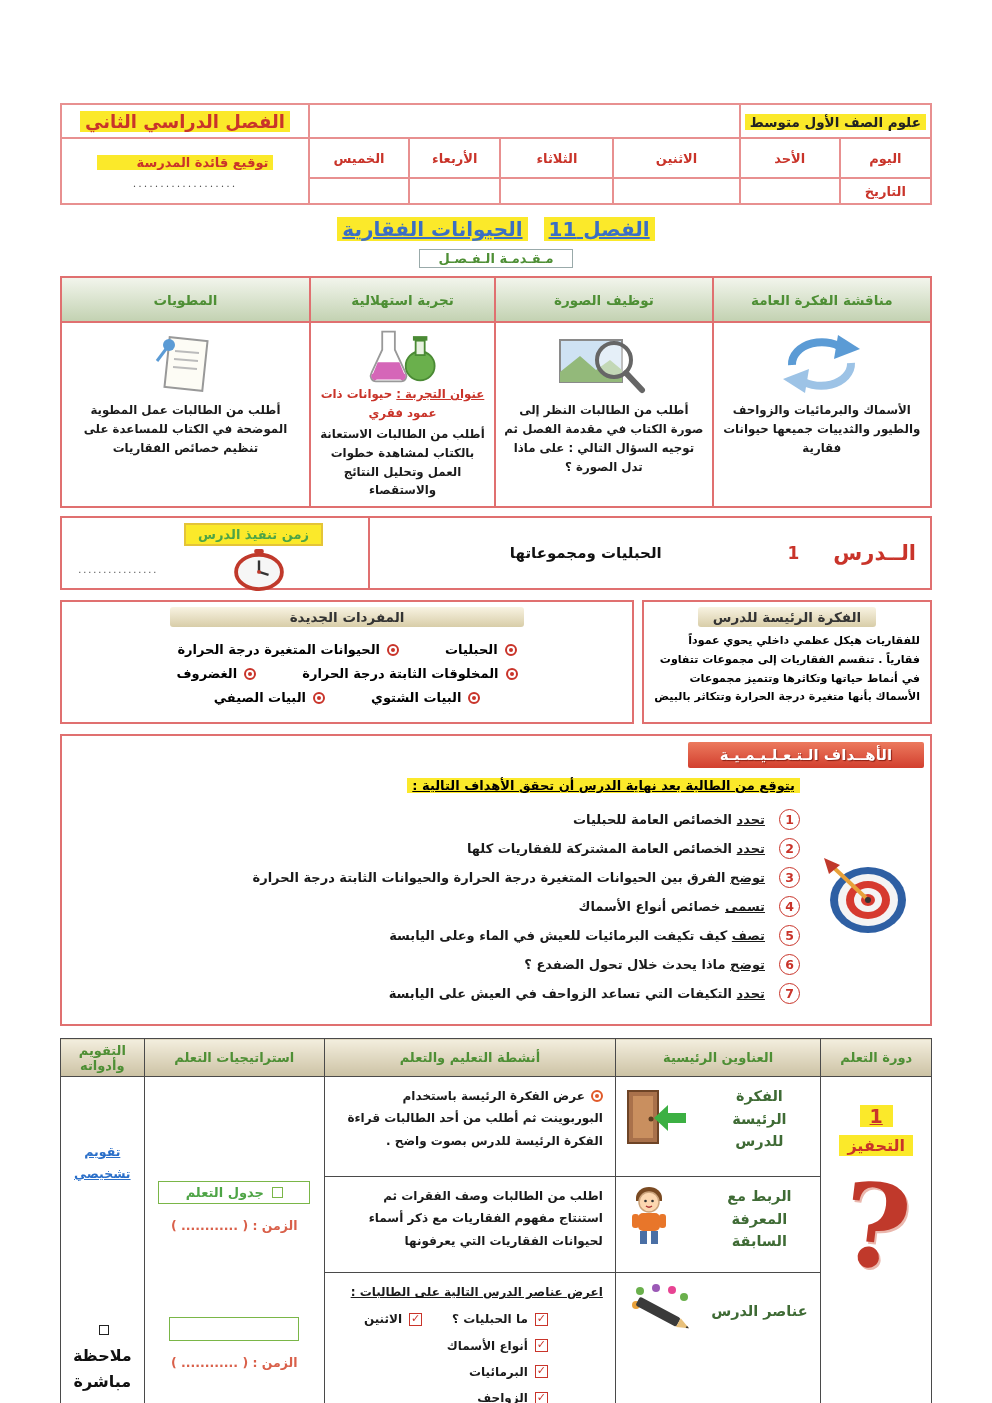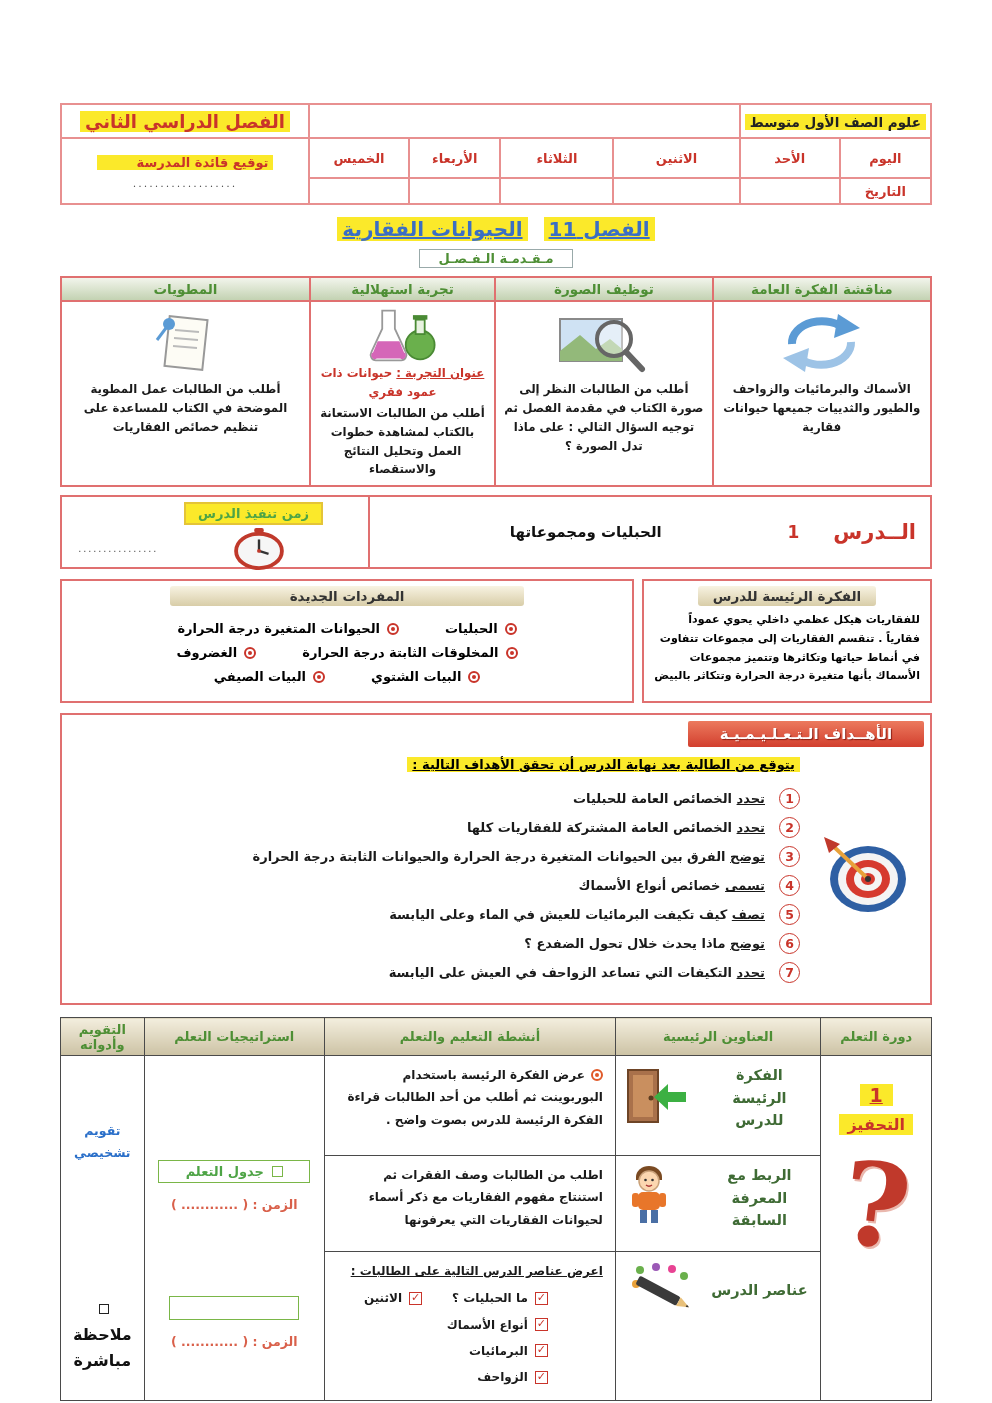--- a/index.html
+++ b/index.html
@@ -21,21 +21,21 @@
   .chapter-title { text-align: center; margin-top: 12px; font-size: 20px; font-weight: bold; }
   .chapter-title .hl { color: #3b6fc4; text-decoration: underline; }
   .chapter-title .gap { display: inline-block; width: 16px; }
   .chapter-sub { text-align: center; margin-top: 7px; }
   .chapter-sub span { display: inline-block; border: 1px solid #9aa; padding: 1px 18px; color: #4e8f35;
                       font-weight: bold; font-size: 13px; letter-spacing: 1px; }
 
   
   .intro-table { width: 100%; border-collapse: collapse; margin-top: 8px; table-layout: fixed; }
   .intro-table td { border: 2.5px solid #e07070; }
-  td.ih { height: 24px; background: linear-gradient(180deg, #f2f5ec 0%, #c3d2b2 100%); color: #4e8f35;
+  td.ih { height: 45px; background: linear-gradient(180deg, #f2f5ec 0%, #c3d2b2 100%); color: #4e8f35;
           font-weight: bold; font-size: 13.5px; text-align: center; }
   td.ib { height: 166px; vertical-align: top; padding: 4px 8px 6px; text-align: center; font-size: 11.8px;
           font-weight: bold; line-height: 1.6; color: #1a1a1a; }
   .icon-area { height: 74px; display: flex; align-items: center; justify-content: center; }
   .icon-area.small { height: 58px; }
   .exp-line { color: #c9342a; margin-bottom: 2px; }
   .exp-label { text-decoration: underline; }
 
   
   .lesson-bar { border: 2.5px solid #e07070; margin-top: 8px; height: 74px; display: flex; }
@@ -108,21 +108,21 @@
   .strat-cell { text-align: center; }
   .strat-box { border: 1.6px solid #7ab648; width: 152px; margin: 0 auto; padding: 3px 6px; display: flex;
                align-items: center; justify-content: center; gap: 8px; color: #4ea446; font-weight: bold; font-size: 13px; }
   .strat-box.b1 { margin-top: 104px; }
   .strat-box.b2 { margin-top: 84px; height: 24px; width: 130px; }
   .grn-box { width: 11px; height: 11px; border: 1.6px solid #7ab648; flex: 0 0 auto; }
   .time-line { margin-top: 14px; font-size: 12.5px; font-weight: bold; color: #d9604a; }
   .time-line .tdots { letter-spacing: 1px; }
 
   .eval-cell { text-align: center; padding: 0 4px; }
-  .eval-diag { margin-top: 64px; color: #2a6fc9; font-weight: bold; font-size: 12.5px; line-height: 1.7; }
+  .eval-diag { margin-top: 64px; color: #2a6fc9; font-weight: bold; font-size: 12.5px; line-height: 1.7; text-decoration: underline; }
   .eval-obs { margin-top: 134px; font-weight: bold; font-size: 16px; line-height: 1.6; color: #111; }
   .blk-box { display: inline-block; width: 10px; height: 10px; border: 1.6px solid #222; vertical-align: 1px; margin-left: 3px; }
 </style>
 </head>
 <body>
 
 <div class="page">
 
   <table class="header-table">
     <colgroup>

